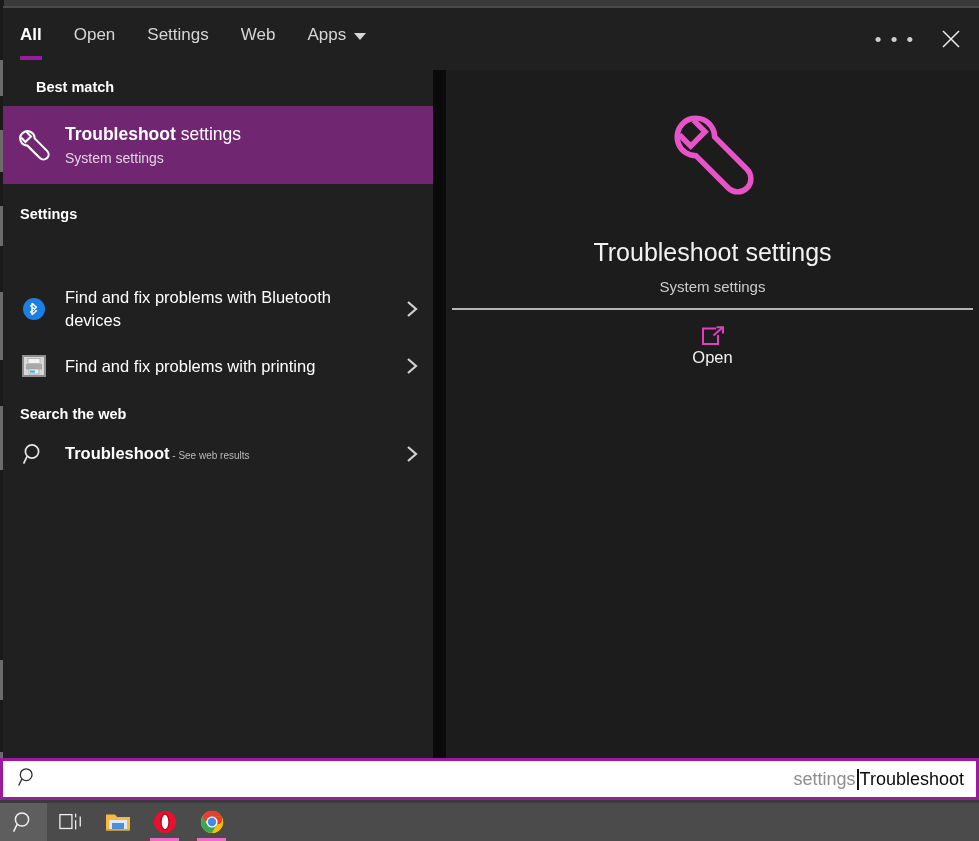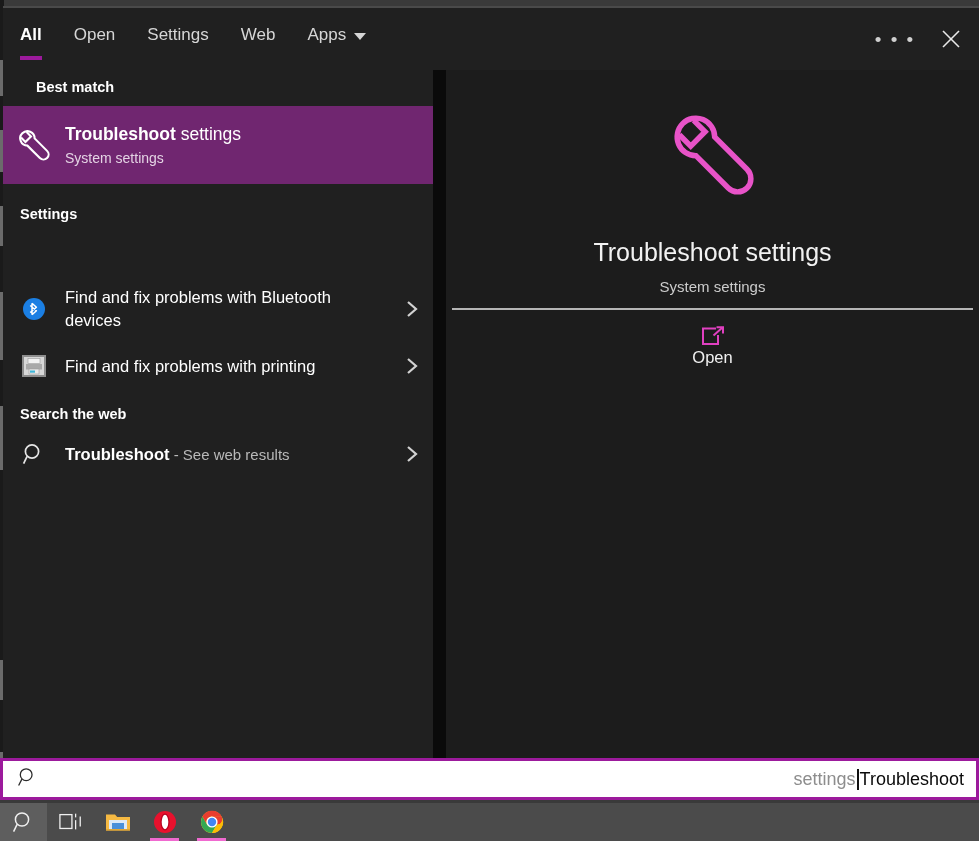--- a/index.html
+++ b/index.html
@@ -104,21 +104,21 @@
   
   .res-row {
     position:absolute; left:0; width:430px;
     display:flex; align-items:center; cursor:default;
   }
   .res-icon { width:62px; display:flex; align-items:center; justify-content:center; flex:0 0 62px; }
   .res-label {
     flex:1 1 auto; color:#ffffff; font-size:16.5px; line-height:23px; padding-right:10px;
   }
   .res-label b { font-weight:bold; }
-  .res-label .dim { color:#b9b9b9; font-size:15px; }
+  .res-label .dim { color:#b9b9b9; font-size:10px; }
   .chevron { width:42px; display:flex; align-items:center; justify-content:center; flex:0 0 42px; }
 
   .row-ts   { top:162px; height:42px; }
   .row-bt   { top:204px; height:70px;justify-content:flex-end; }
   .row-pr   { top:274px; height:44px; }
   .row-web  { top:362px; height:44px; }
 
   
   .preview-hero {
     position:absolute; left:0; top:10px; width:533px; height:228px;

